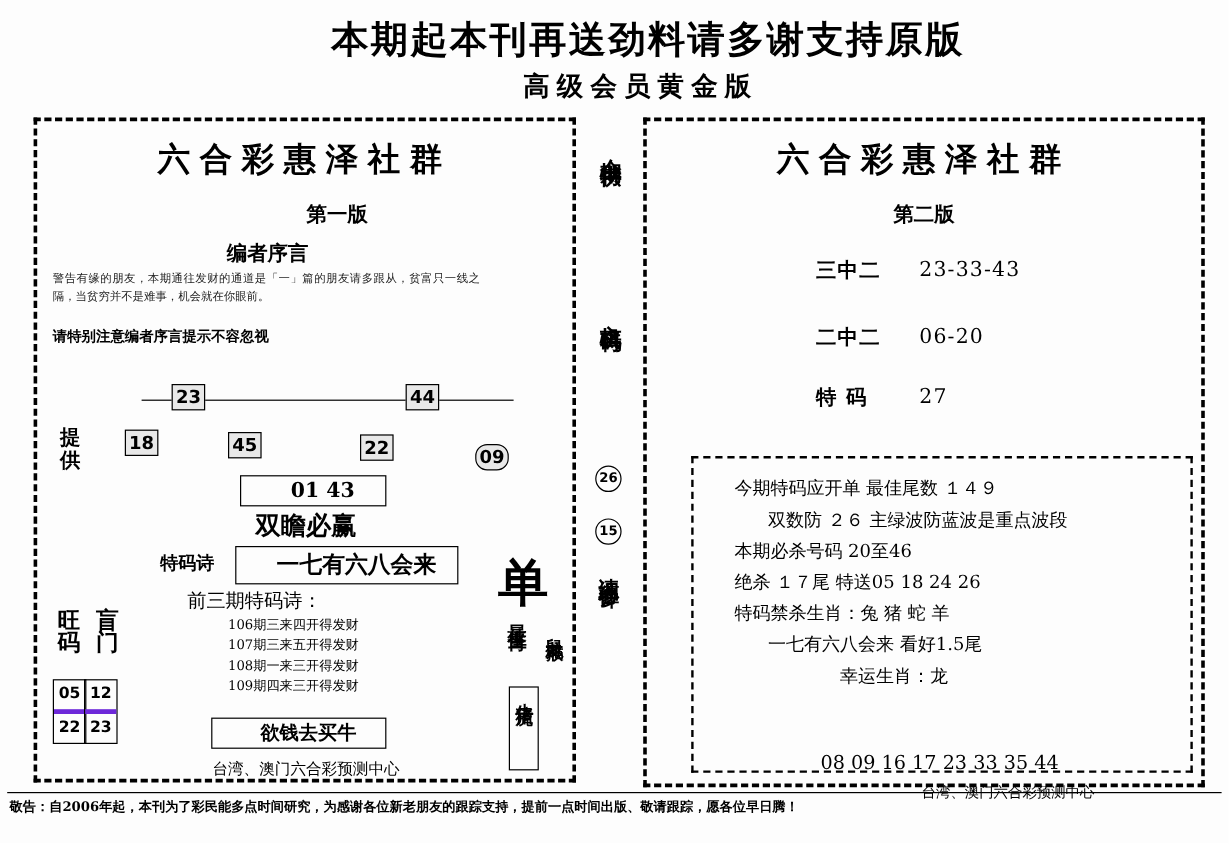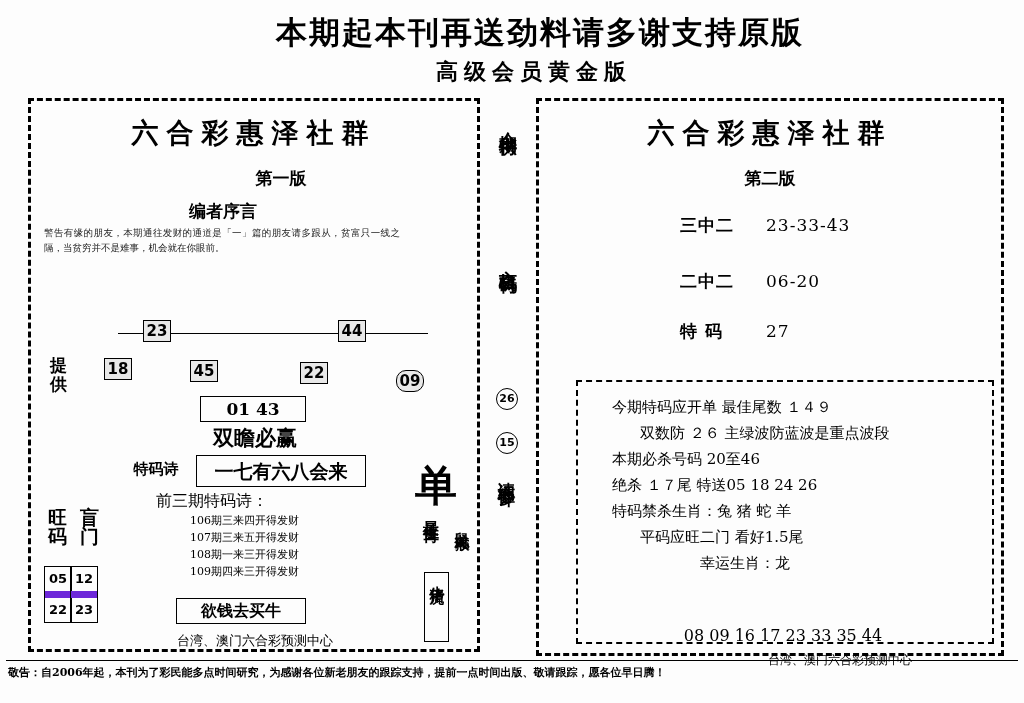--- a/index.html
+++ b/index.html
@@ -122,20 +122,21 @@
     width: 20px;
     font-family: "DejaVu Serif", serif;
   }
 
   .boxed-line {
     position: absolute;
     border: 1px solid #000;
     text-align: center;
     font-weight: bold;
     font-family: "DejaVu Serif", serif;
+    padding-left: 16px;
   }
 
   .plain-center {
     position: absolute;
     text-align: center;
     font-family: "DejaVu Serif", serif;
   }
 
   .small-list {
     position: absolute;
@@ -169,21 +170,21 @@
     position: absolute;
     border: 1px solid #000;
     width: 26px;
     font-size: 13px;
     font-weight: bold;
     text-align: center;
   }
   .code-grid div {
     height: 24px;
     line-height: 24px;
-    border-bottom: 7px solid #6d28d9;
+    border-bottom: 4px solid #6d28d9;
   }
   .code-grid div:last-child { border-bottom: none; }
 
   
   .pred-row {
     position: absolute;
     font-size: 17px;
     font-weight: bold;
     font-family: "DejaVu Serif", serif;
     letter-spacing: 1px;
@@ -225,20 +226,21 @@
   <div class="hdr-line1">本期起本刊再送劲料请多谢支持原版</div>
   <div class="hdr-line2">高级会员黄金版</div>
 
   <div class="panel" id="panel-left">
     <div class="panel-title" style="top:14px;">六合彩惠泽社群</div>
     <div class="edition" style="top:66px; left:100px; width:300px;">第一版</div>
   </div>
 
   <div class="preface-title">编者序言</div>
   <div class="preface-body">警告有缘的朋友，本期通往发财的通道是「一」篇的朋友请多跟从，贫富只一线之隔，当贫穷并不是难事，机会就在你眼前。</div>
+  <div class="preface-note" style="left:44px; width:400px;">请特别注意编者序言提示不容忽视</div>
 
   <div class="rule" style="left:118px; top:333px; width:310px;"></div>
   <div class="num-box" style="left:143px; top:320px; width:26px;">23</div>
   <div class="num-box" style="left:338px; top:320px; width:26px;">44</div>
 
   <div class="side-label" style="left:50px; top:356px;">提供</div>
 
   <div class="num-box" style="left:104px; top:358px; width:26px;">18</div>
   <div class="num-box" style="left:190px; top:360px; width:26px;">45</div>
   <div class="num-box" style="left:300px; top:362px; width:26px;">22</div>
@@ -301,21 +303,21 @@
   <div class="pred-row" style="left:680px; top:320px;">特 码</div>
   <div class="pred-row" style="left:766px; top:321px; font-weight:normal;">27</div>
 
   <div class="inner-box" style="left:576px; top:380px; width:414px; height:260px;"></div>
 
   <div class="info-line" style="left:612px; top:398px;">今期特码应开单    最佳尾数 １４９</div>
   <div class="info-line" style="left:640px; top:424px;text-align:right;">双数防 ２６ 主绿波防蓝波是重点波段</div>
   <div class="info-line" style="left:612px; top:450px;">本期必杀号码 20至46</div>
   <div class="info-line" style="left:612px; top:476px;">绝杀 １７尾  特送05 18 24 26</div>
   <div class="info-line" style="left:612px; top:502px;">特码禁杀生肖：兔  猪  蛇  羊</div>
-  <div class="info-line" style="left:640px; top:528px;">平码应旺二门       看好1.5尾</div>
+  <div class="info-line" style="left:640px; top:528px;">一七有六八会来       看好1.5尾</div>
   <div class="info-line" style="left:700px; top:554px;">幸运生肖：龙</div>
 
   <div class="plain-center" style="left:576px; top:626px; width:414px; font-size:16px;">08  09  16  17  23  33  35  44</div>
 
   <div class="plain-center" style="left:700px; top:652px; width:280px; font-size:12px;">台湾、澳门六合彩预测中心</div>
 
   <div class="footer-rule"></div>
   <div class="footer">敬告：自2006年起，本刊为了彩民能多点时间研究，为感谢各位新老朋友的跟踪支持，提前一点时间出版、敬请跟踪，愿各位早日腾！</div>
 
 </div>

